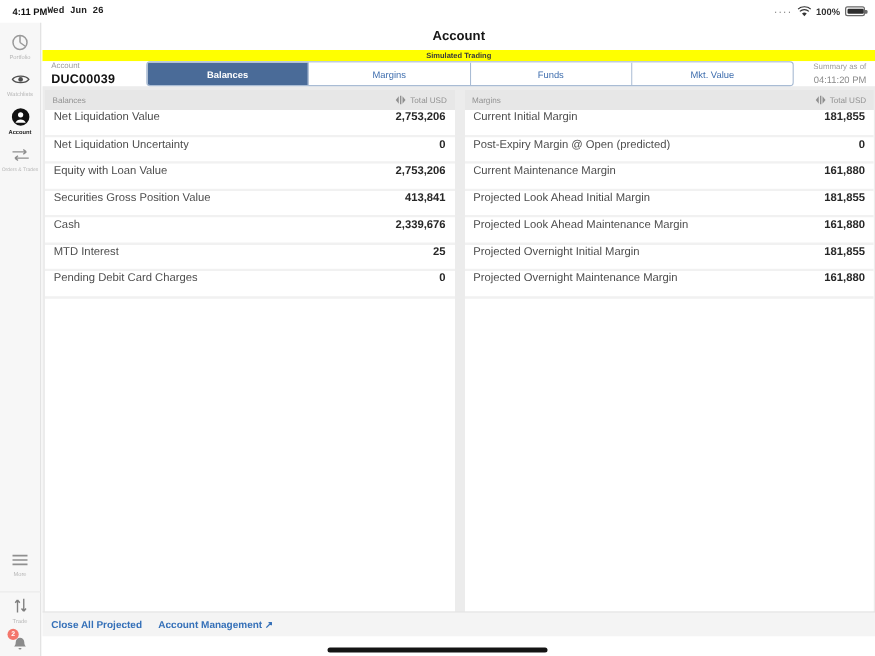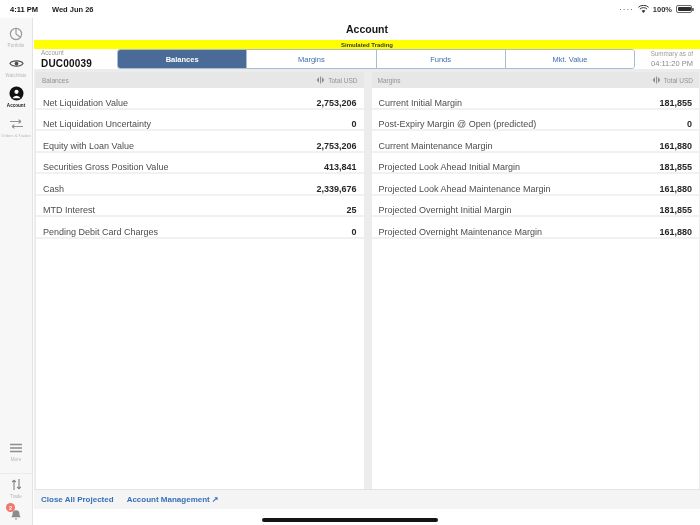--- a/index.html
+++ b/index.html
@@ -3,21 +3,21 @@
 <meta charset="utf-8">
 <style>
   * { margin:0; padding:0; box-sizing:border-box; }
   html,body { width:700px; height:525px; }
   body { font-family:"Liberation Sans", sans-serif; background:#fff; position:relative; overflow:hidden; }
   .device { position:absolute; inset:0; width:700px; height:525px; background:#fff; }
 
   
   .statusbar { position:absolute; top:0; left:0; width:700px; height:18px; background:#fff; display:flex; align-items:center; padding:4px 8px; font-size:7.5px; color:#111; z-index:5; }
   .sb-time { font-weight:700; margin-left:2px; }
-  .sb-date { margin-left:14px; font-weight:600; color:#222; }
+  .sb-date { font-weight:600; color:#222;font-family:Liberation Mono, monospace; }
   .sb-right { margin-left:auto; display:flex; align-items:center; gap:4px; }
   .sb-dots { color:#555; font-size:8px; letter-spacing:1px; }
   .sb-pct { font-size:7.5px; font-weight:600; color:#333; }
   .battery { width:16px; height:7.5px; border:1px solid #6a6a6a; border-radius:2px; position:relative; }
   .battery .fill { position:absolute; top:0.5px; left:0.5px; bottom:0.5px; width:13px; background:#2e2e2e; border-radius:1px; }
   .battery:after { content:""; position:absolute; right:-2.5px; top:1.8px; width:1.5px; height:3px; background:#6a6a6a; border-radius:0 1px 1px 0; }
 
   
   .sidebar { position:absolute; top:18px; left:0; width:33px; height:507px; background:#f7f7f7; border-right:1px solid #e3e3e3; display:flex; flex-direction:column; align-items:center; padding-top:8px; }
   .nav-item { width:33px; display:flex; flex-direction:column; align-items:center; margin-bottom:8px; cursor:pointer; }
@@ -47,21 +47,21 @@
   .summary-block { flex:1; text-align:right; padding-right:2px; }
   .summary-label { font-size:6.3px; color:#9c9c9c; margin-bottom:2px; }
   .summary-time { font-size:7.5px; color:#8b8b8b; }
 
   .content { height:420px; background:#ececec; display:flex; gap:8px; padding:3px 1px 0 2px; }
   .panel { flex:1; display:flex; flex-direction:column; min-width:0; }
   .panel-header { height:16px; background:#e7e7e7; display:flex; align-items:center; padding:0 6px; }
   .panel-title { font-size:6.5px; color:#929292; }
   .panel-unit { margin-left:auto; display:flex; align-items:center; gap:3px; font-size:6.5px; color:#929292; cursor:pointer; }
   .panel-body { flex:1; background:#fff; overflow:hidden; }
-  .vrow { height:21.5px; display:flex; align-items:flex-end; justify-content:space-between; padding:0 7px; border-bottom:2px solid #f1f1f1; background:#fff; }
+  .vrow { height:21.5px; display:flex; align-items:flex-start; justify-content:space-between; padding:0 7px; border-bottom:2px solid #f1f1f1; background:#fff; }
   .vrow .rlabel { font-size:9px; color:#4d4d4d; white-space:nowrap; overflow:hidden; }
   .vrow .rvalue { font-size:9px; color:#272727; font-weight:600; margin-left:6px; }
 
   .footer { height:20px; background:#f4f4f4; border-top:1px solid #e2e2e2; display:flex; align-items:center; padding-left:7px; gap:13px; }
   .flink { font-size:8px; font-weight:600; color:#3570b8; cursor:pointer; display:flex; align-items:center; gap:2px; }
 
   .home-indicator { position:absolute; bottom:3px; left:50%; transform:translateX(-50%); width:176px; height:4.5px; background:#141414; border-radius:3px; z-index:9; cursor:grab; }
 
   svg { display:block; }
 </style>

